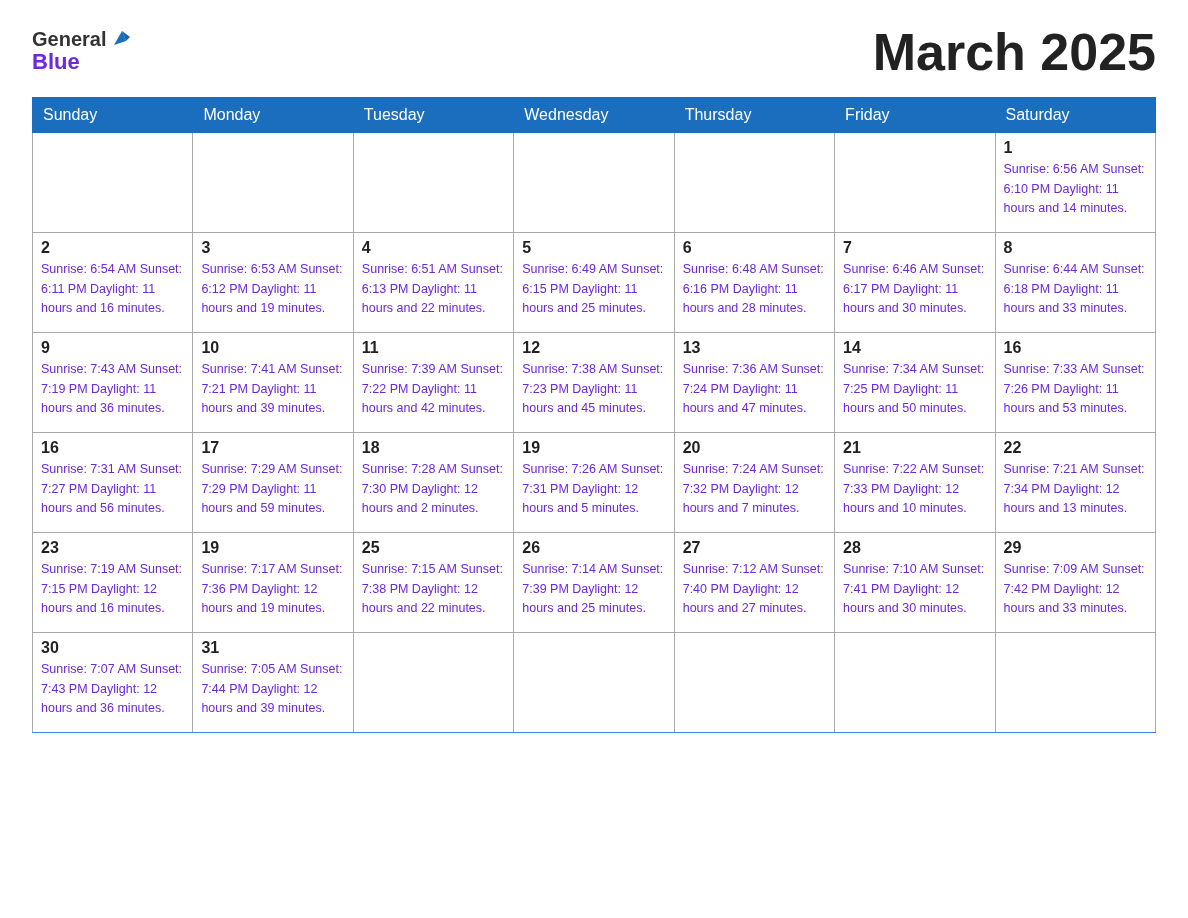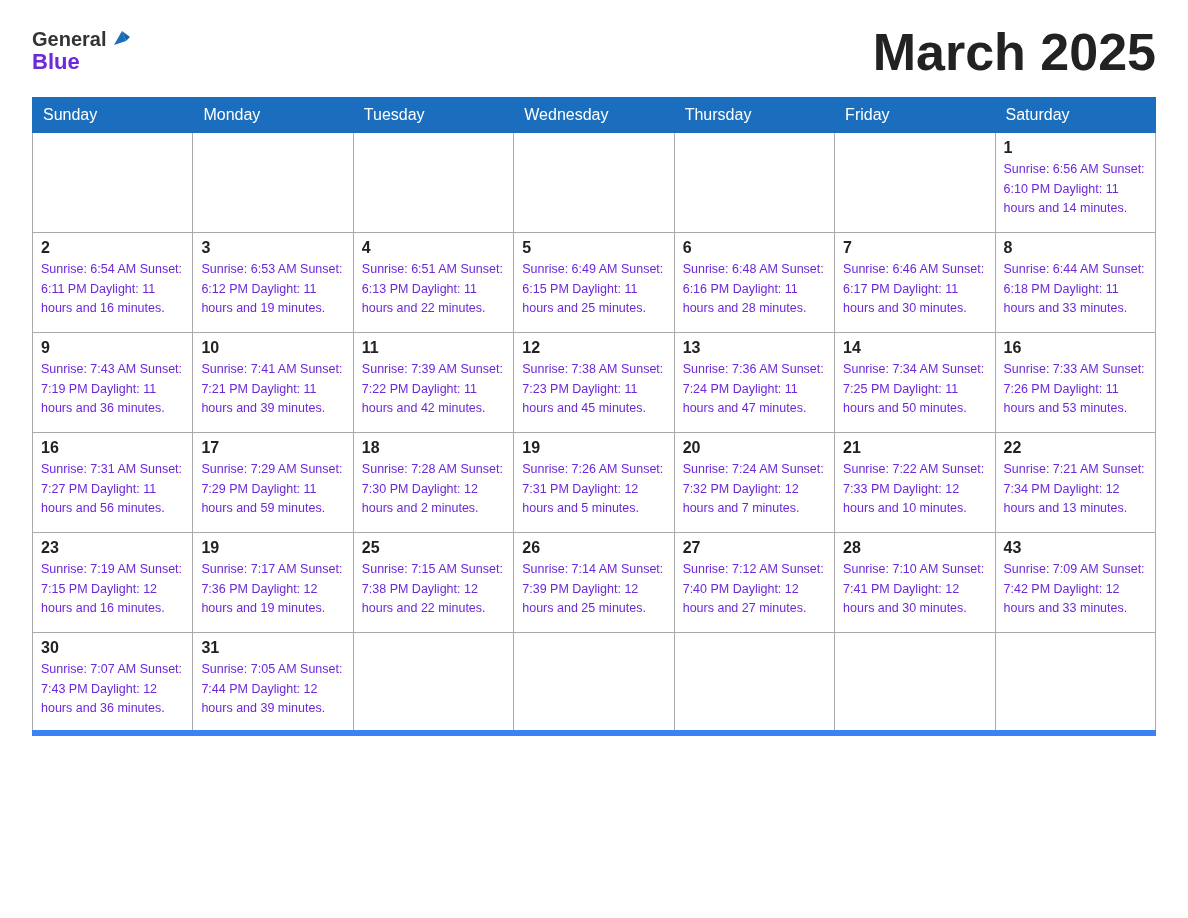--- a/index.html
+++ b/index.html
@@ -85,21 +85,21 @@
     }
     .day-info {
       font-size: 12.5px;
       color: #6d28d9;
       line-height: 1.55;
     }
     .empty-cell {
       background: #fff;
     }
     .calendar tr:last-child td {
-      border-bottom: 6px solid #3b82f6;
+      border-bottom: 1px solid #3b82f6;
     }
   </style>
 </head>
 <body>
 
 <div class="header">
   <div class="logo">
     <div class="logo-row">
       <span class="logo-text-general">General</span>
       <svg width="22" height="22" viewBox="0 0 22 22" style="margin-left:2px;margin-top:-2px;">
@@ -332,21 +332,21 @@
 and 27 minutes.</div>
         </td>
         <td>
           <span class="day-number">28</span>
           <div class="day-info">Sunrise: 7:10 AM
 Sunset: 7:41 PM
 Daylight: 12 hours
 and 30 minutes.</div>
         </td>
         <td>
-          <span class="day-number">43</span>
+          <span class="day-number">29</span>
           <div class="day-info">Sunrise: 7:09 AM
 Sunset: 7:42 PM
 Daylight: 12 hours
 and 33 minutes.</div>
         </td>
       </tr>
       <tr>
         <td>
           <span class="day-number">30</span>
           <div class="day-info">Sunrise: 7:07 AM

